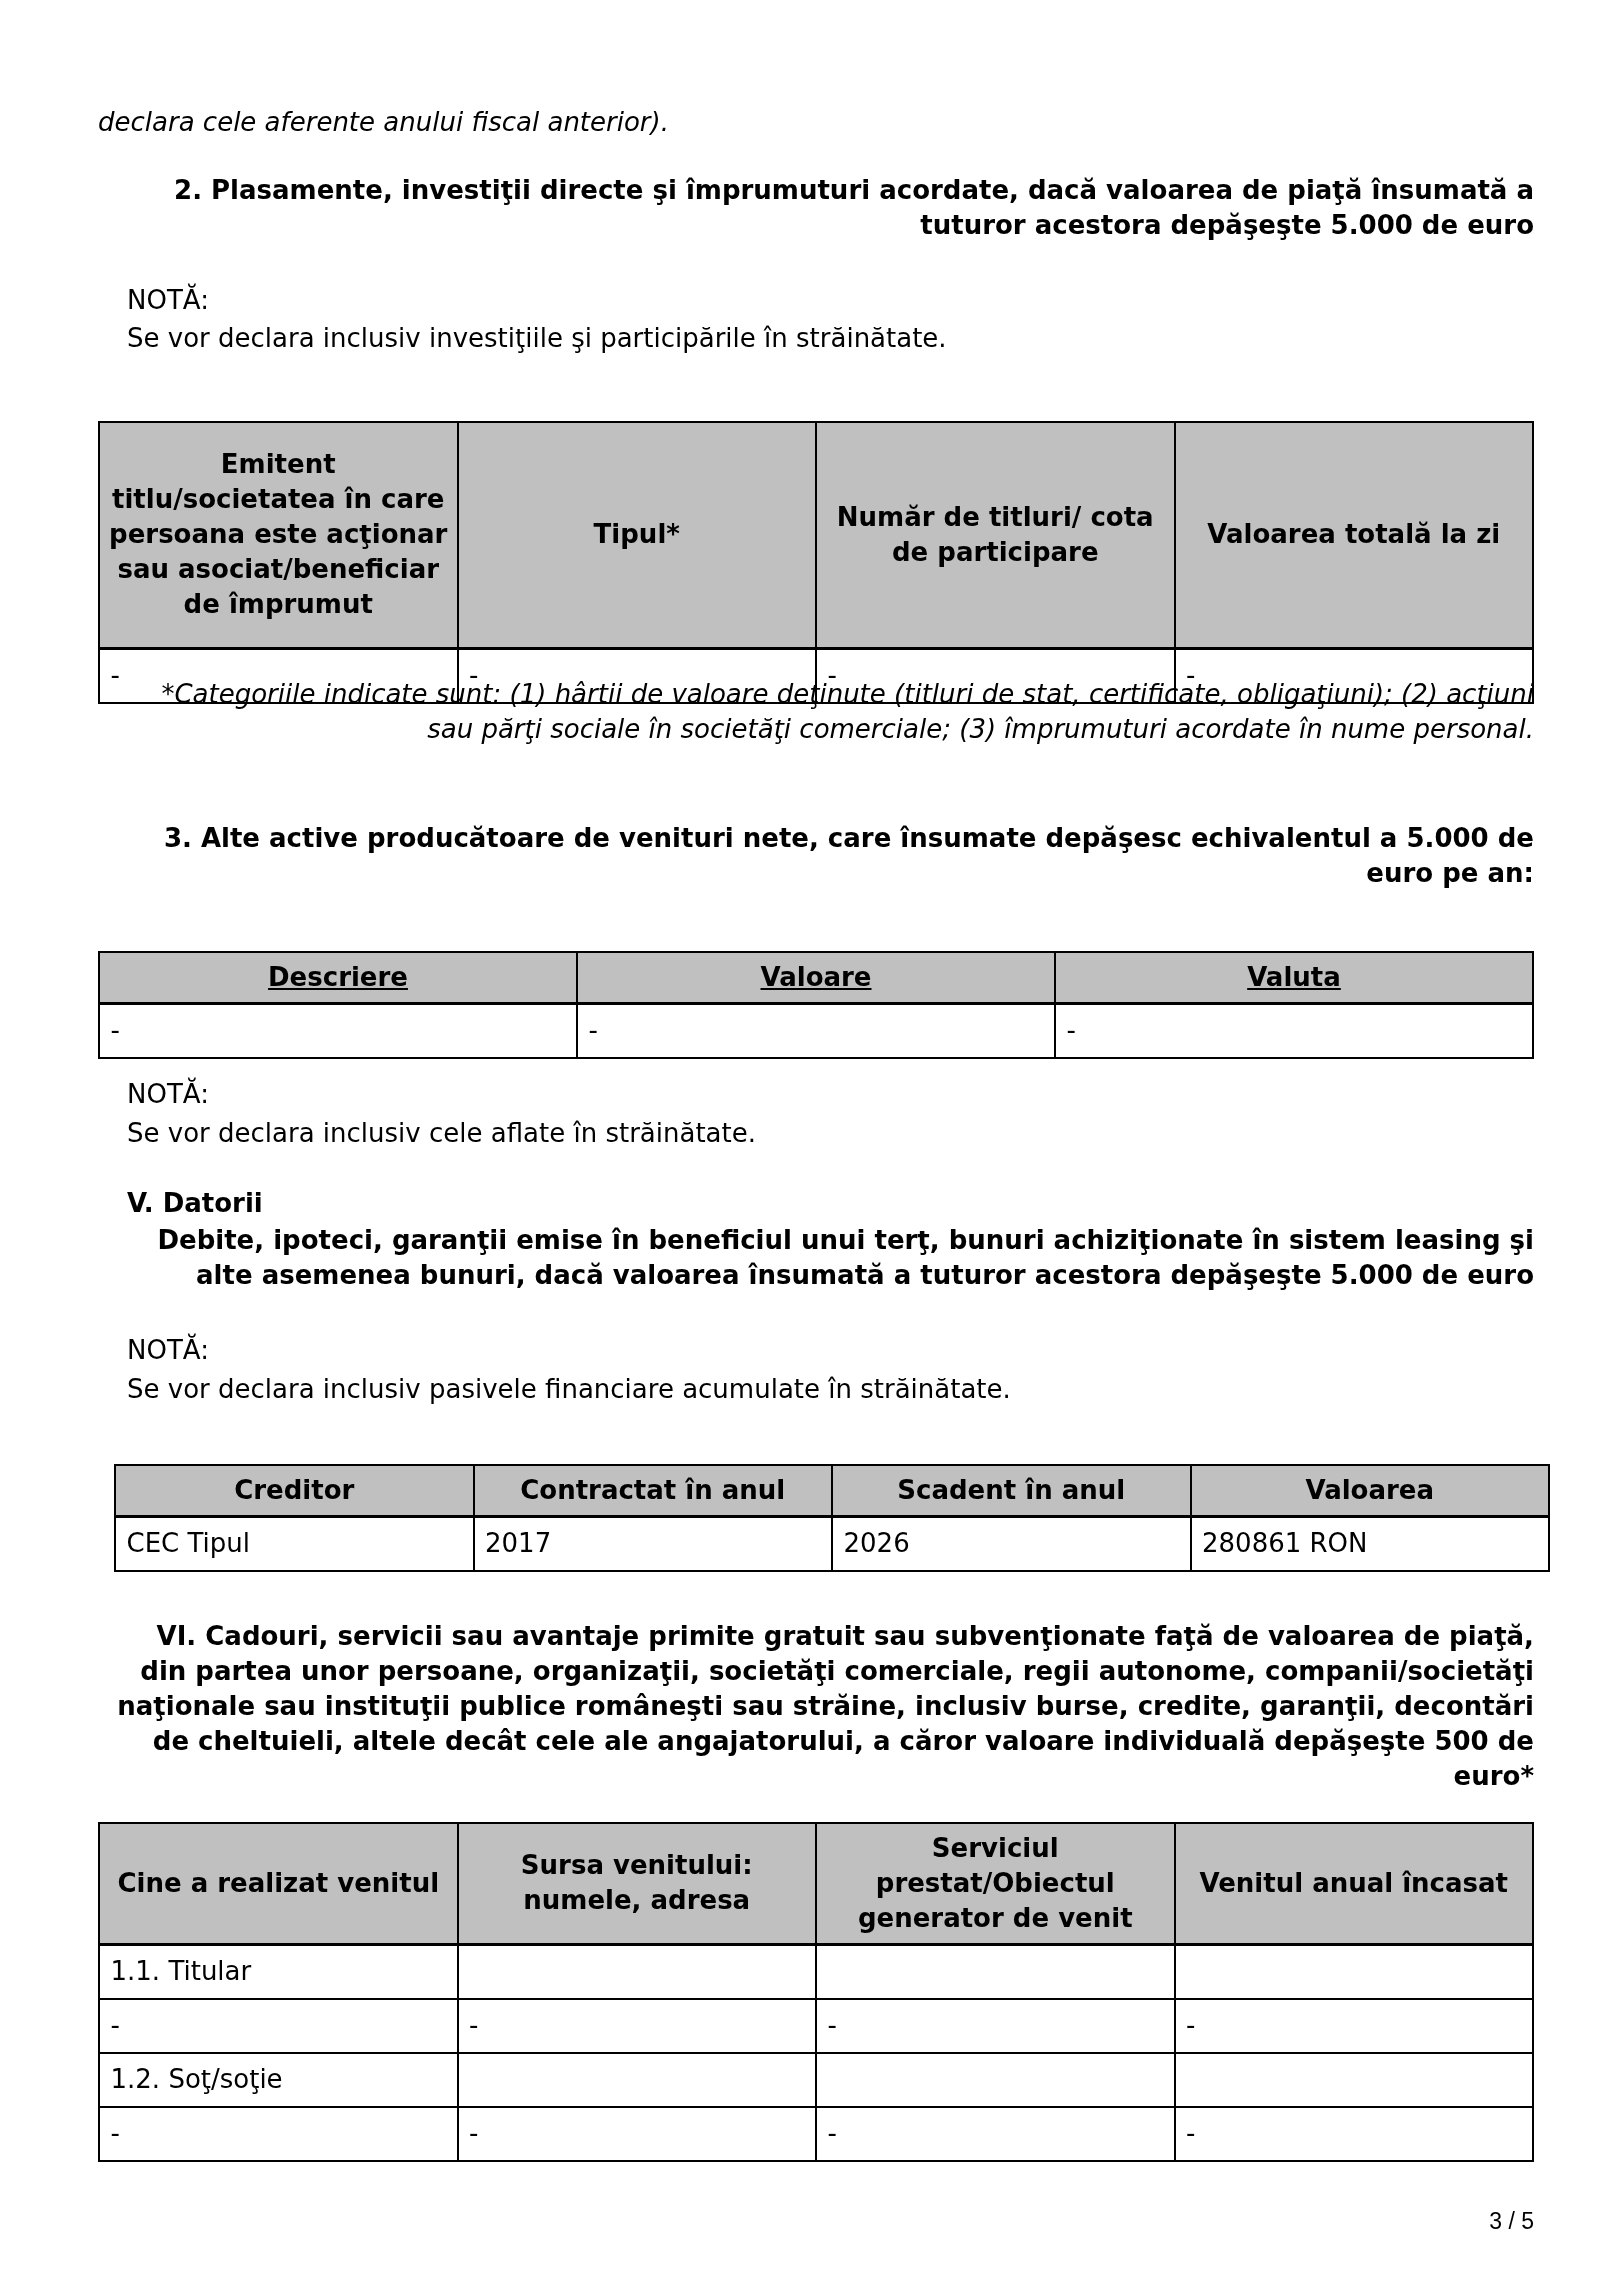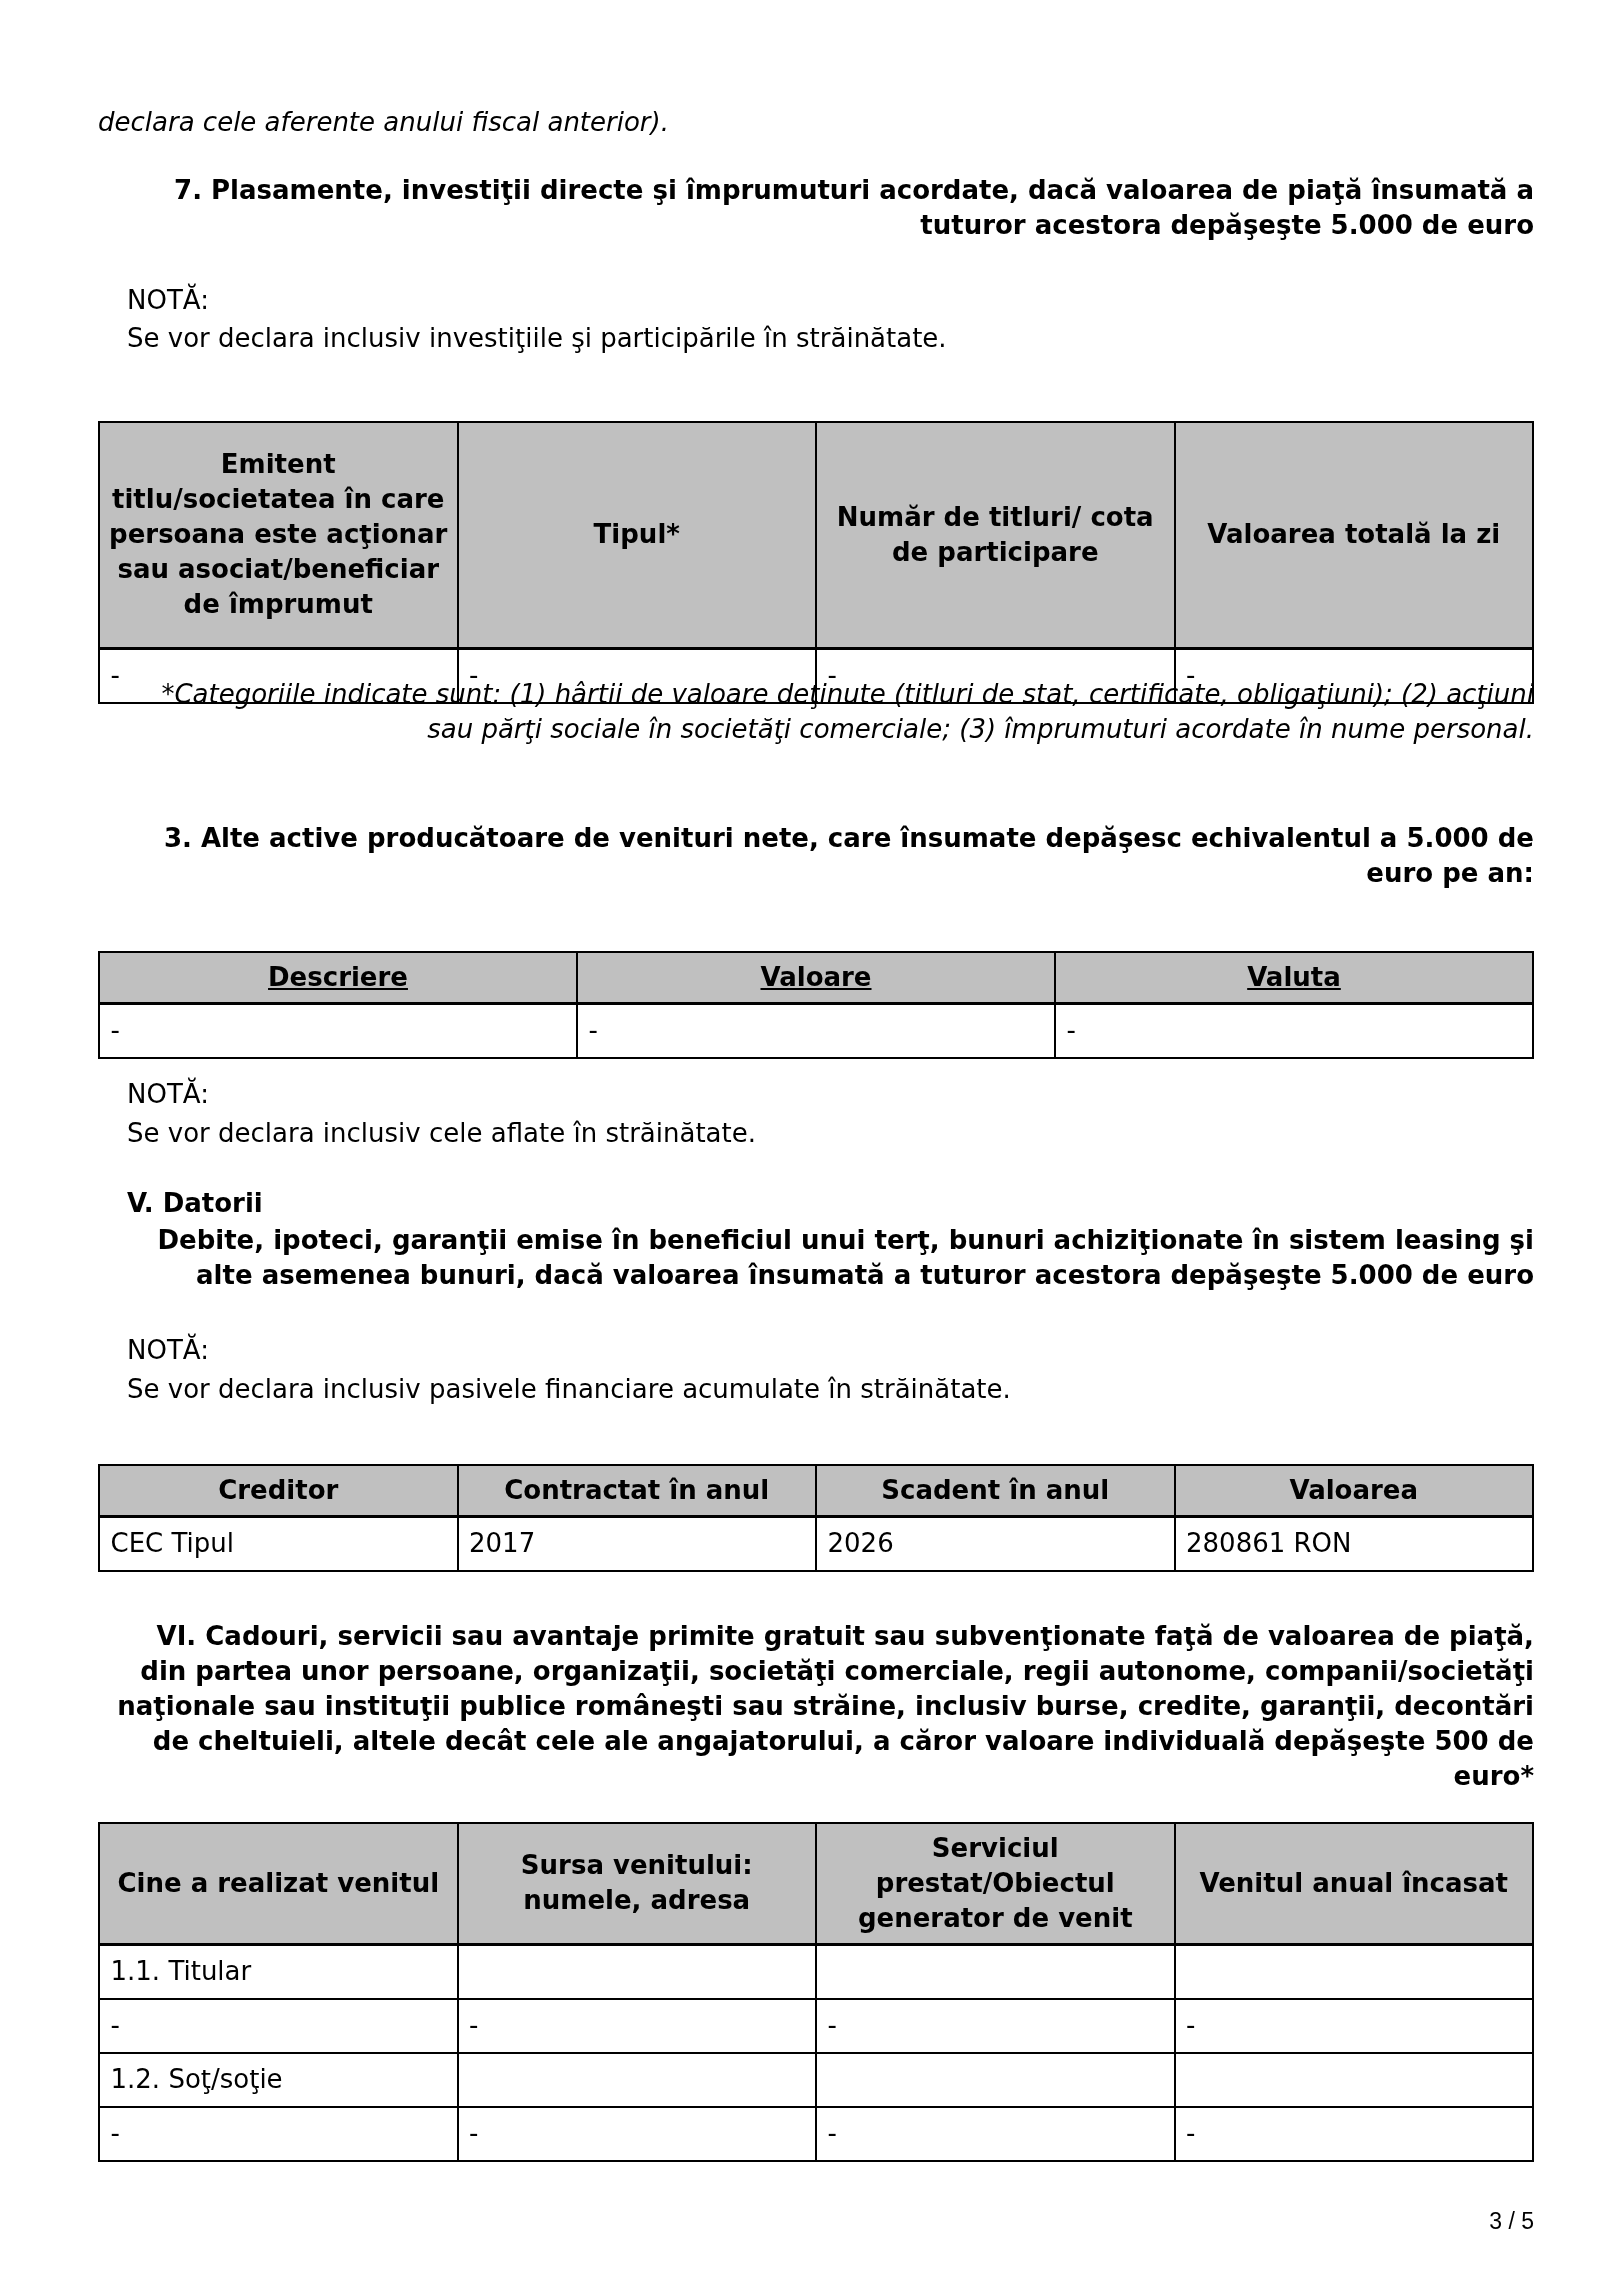--- a/index.html
+++ b/index.html
@@ -16,21 +16,21 @@
   table.t tr.hdr th { border-bottom-width:3.9px; }
   .pagenum { position:absolute; right:88px; top:2208px; font-family:"Liberation Sans",sans-serif; font-size:23px; }
 </style>
 </head>
 <body>
 
 <div class="page">
 
   <p class="p it" style="position:absolute;top:105px;">declara cele aferente anului fiscal anterior).</p>
 
-  <p class="p b ind" style="position:absolute;top:173px;width:1436px;">7. Plasamente, investiţii directe şi împrumuturi acordate, dacă valoarea de piaţă însumată a tuturor acestora depăşeşte 5.000 de euro</p>
+  <p class="p b ind" style="position:absolute;top:173px;width:1436px;">2. Plasamente, investiţii directe şi împrumuturi acordate, dacă valoarea de piaţă însumată a tuturor acestora depăşeşte 5.000 de euro</p>
   <p class="p pad" style="position:absolute;top:283px;">NOTĂ:</p>
   <p class="p pad" style="position:absolute;top:321px;">Se vor declara inclusiv investiţiile şi participările în străinătate.</p>
 
   <table class="t" style="position:absolute;top:421px;">
     <tbody>
         <tr class="hdr" style="height:226px;margin-top:40px;">
       <th>Emitent titlu/societatea în care persoana este acţionar sau asociat/beneficiar de împrumut</th>
       <th>Tipul*</th>
       <th>Număr de titluri/ cota de participare</th>
       <th>Valoarea totală la zi</th>
@@ -64,21 +64,21 @@
     </table>
 
   <p class="p pad" style="position:absolute;top:1077px;">NOTĂ:</p>
   <p class="p pad" style="position:absolute;top:1116px;">Se vor declara inclusiv cele aflate în străinătate.</p>
 
   <p class="p b pad" style="position:absolute;top:1186px;">V. Datorii</p>
   <p class="p b ind" style="position:absolute;top:1223px;width:1436px;">Debite, ipoteci, garanţii emise în beneficiul unui terţ, bunuri achiziţionate în sistem leasing şi alte asemenea bunuri, dacă valoarea însumată a tuturor acestora depăşeşte 5.000 de euro</p>
   <p class="p pad" style="position:absolute;top:1333px;">NOTĂ:</p>
   <p class="p pad" style="position:absolute;top:1372px;">Se vor declara inclusiv pasivele financiare acumulate în străinătate.</p>
 
-  <table class="t" style="position:absolute;top:1464px;">
+  <table class="t" style="position:absolute;top:1464px;margin-left:16px;">
     <tbody>
         <tr class="hdr" style="height:51px;">
       <th>Creditor</th>
       <th>Contractat în anul</th>
       <th>Scadent în anul</th>
       <th>Valoarea</th>
     </tr>
     <tr>
       <td>CEC Tipul</td>
       <td>2017</td>

